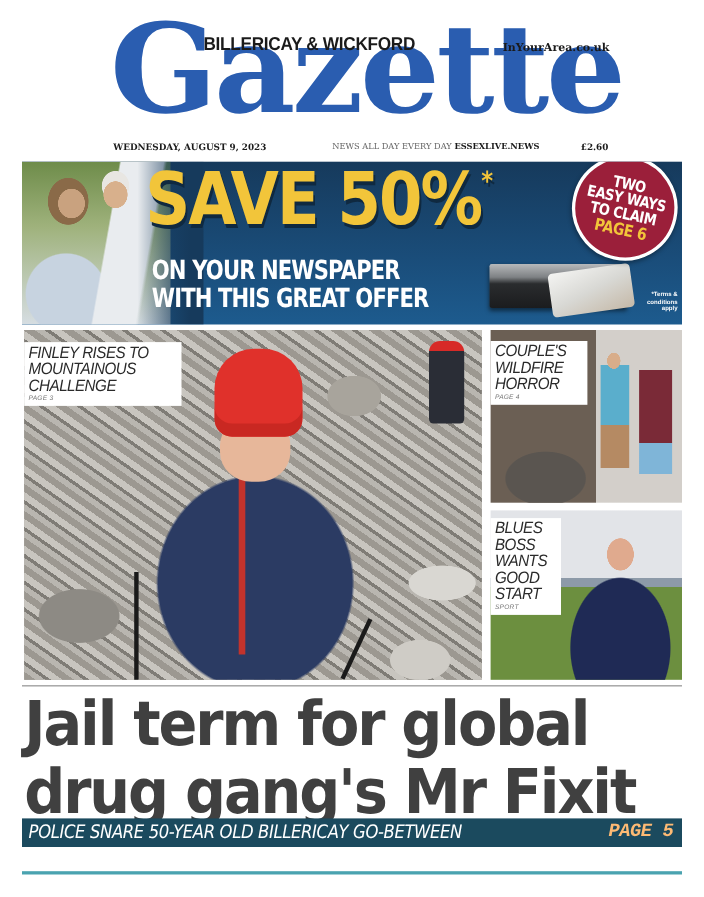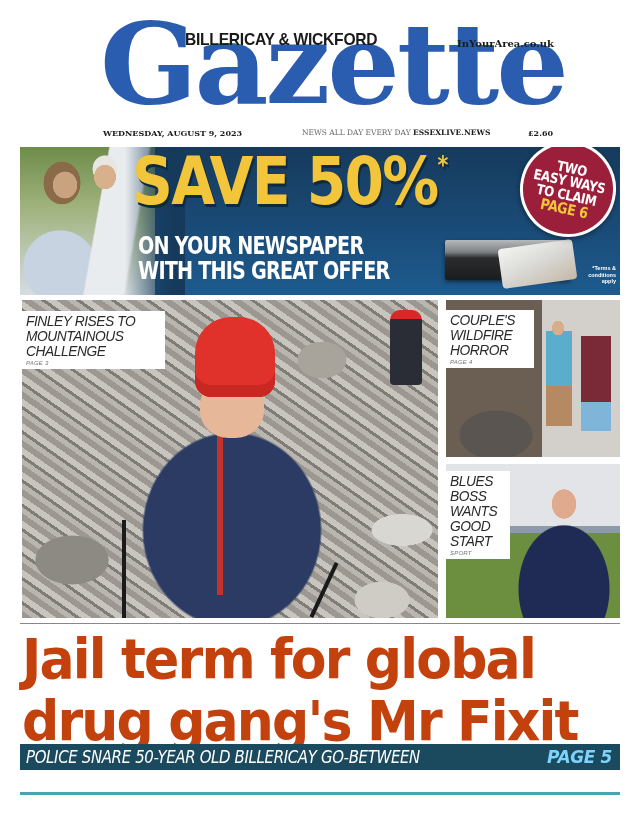--- a/index.html
+++ b/index.html
@@ -162,32 +162,32 @@
   .caption .cap-line { display: block; font-size: 15px; letter-spacing: -0.5px; transform: scaleX(0.92); transform-origin: left; }
   .caption .cap-page { display: block; font-size: 6px; color: #777; margin-top: 2px; letter-spacing: 0.2px; }
   .cap-finley { left: 22px; top: 311px; padding: 2px 6px 3px 4px; width: 143px; }
   .cap-couple { left: 446px; top: 310px; padding: 2px 4px 3px 4px; width: 88px; }
   .cap-blues  { left: 446px; top: 471px; padding: 2px 4px 3px 4px; width: 64px; }
 
   
   .rule-top { position: absolute; left: 20px; top: 623px; width: 600px; height: 1px; background: #888; }
   .headline {
     position: absolute; left: 22px; top: 628px; width: 600px;
-    font-family: "DejaVu Sans", sans-serif; font-weight: bold; color: #c2410c;
+    font-family: "DejaVu Sans", sans-serif; font-weight: bold; color: #404040;
     font-size: 56px; line-height: 62px; letter-spacing: -2px;
   }
   .headline span { display: block; white-space: nowrap; transform: scaleX(0.93); transform-origin: left top; }
   .subhead {
     position: absolute; left: 20px; top: 744px; width: 600px; height: 26px;
     background: #1b4a5e; padding: 3px 6px 0 6px; white-space: nowrap; overflow: hidden;
     font-family: "DejaVu Sans", sans-serif; font-style: italic; font-size: 17px; color: #ffffff;
     letter-spacing: -0.4px;
   }
   .subhead .sub-text { display: inline-block; transform: scaleX(0.88); transform-origin: left; }
-  .subhead .sub-page { position: absolute; right: 8px; top: 3px; font-weight: bold; color: #7dd3fc; font-style: italic; }
+  .subhead .sub-page { position: absolute; right: 8px; top: 3px; font-weight: bold; color: #fdba74; font-style: italic; font-family: Liberation Mono, monospace; }
   .rule-bottom { position: absolute; left: 20px; top: 792px; width: 600px; height: 3px; background: #4aa3b0; }
 </style>
 </head>
 <body>
 
 <header class="masthead">
   <div class="mast-title">Gazette</div>
   <div class="mast-sub">BILLERICAY &amp; WICKFORD</div>
   <div class="mast-site">InYourArea.co.uk</div>
   <div class="dateline">WEDNESDAY, AUGUST 9, 2023</div>

